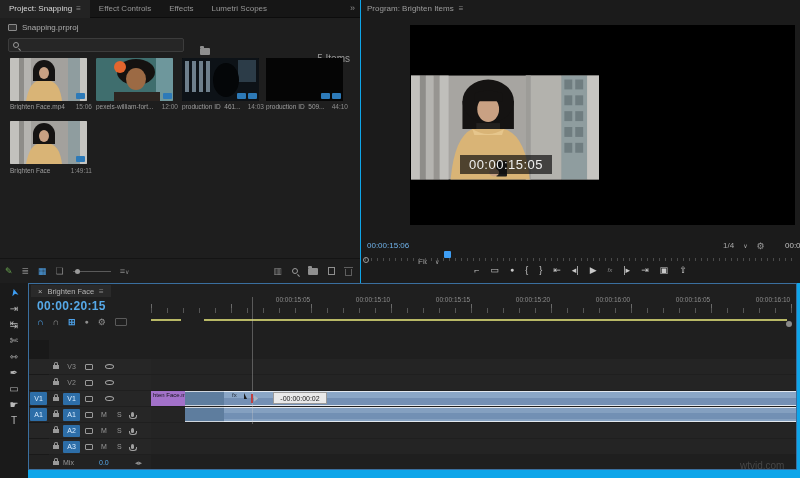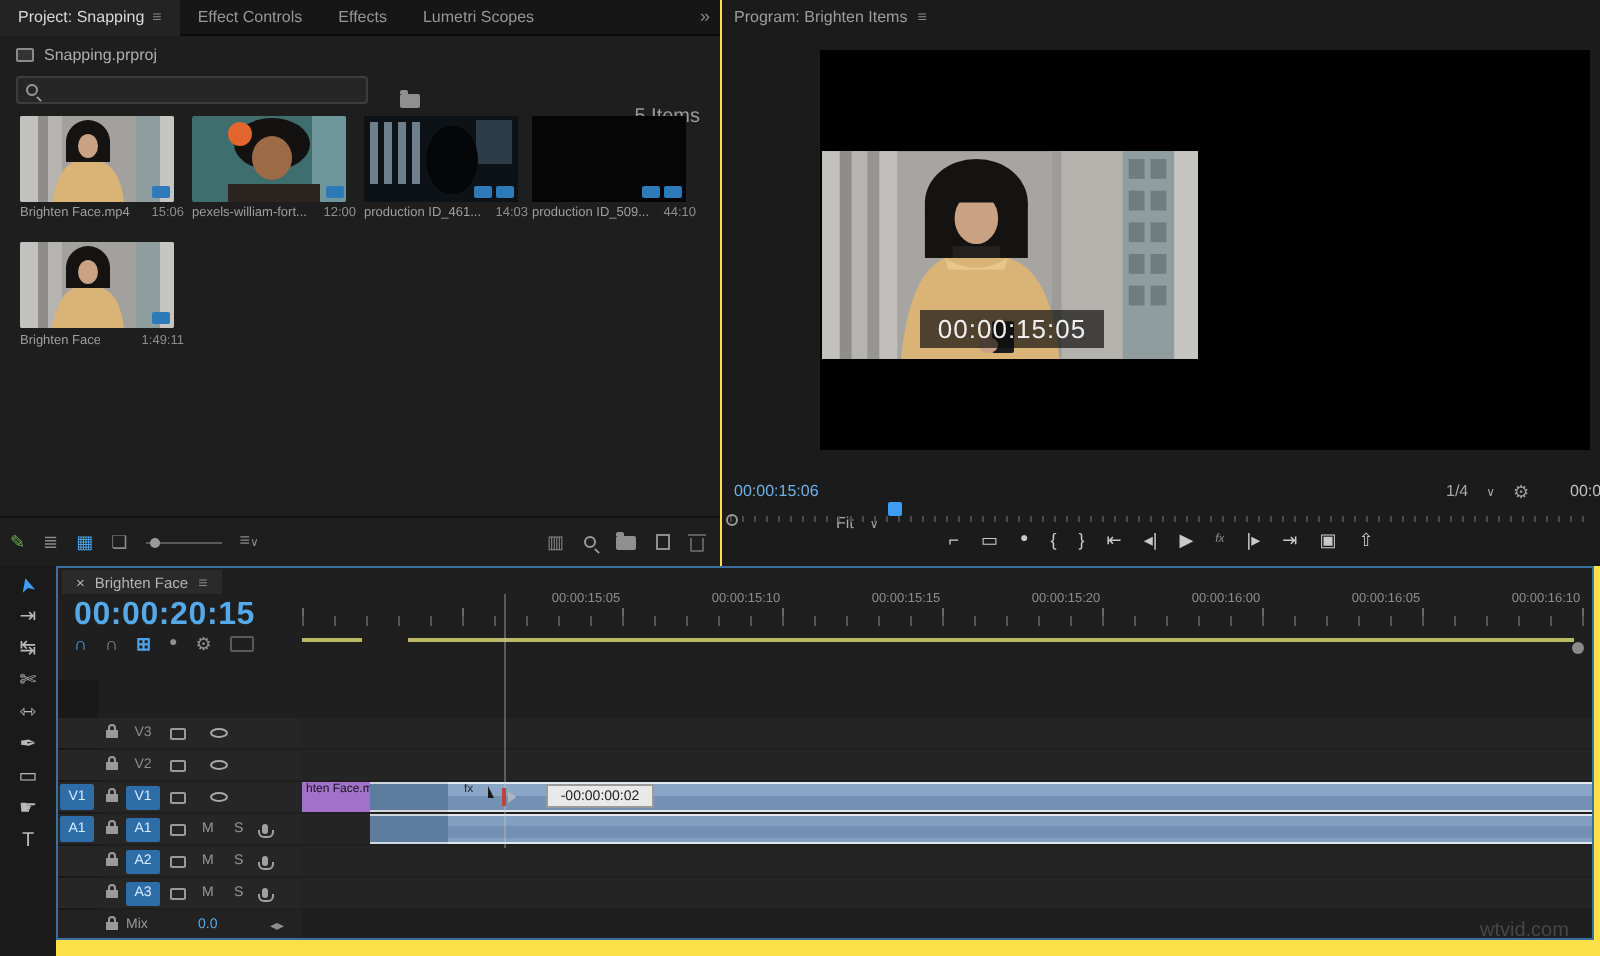--- a/index.html
+++ b/index.html
@@ -1,17 +1,17 @@
 <!DOCTYPE html>
 <html><head>
 <meta charset="utf-8">
 <style>
   *{margin:0;padding:0;box-sizing:border-box}
   body{background:#000}
-  .app{position:relative;width:800px;height:478px;background:#fde047;overflow:hidden;
+  .app{position:relative;width:800px;height:478px;background:#0ea5e9;overflow:hidden;
        font-family:"Liberation Sans",sans-serif;color:#bdbdbd;-webkit-font-smoothing:antialiased}
   .abs{position:absolute}
 
   
   .project-panel{position:absolute;left:0;top:0;width:360px;height:283px;background:#1e1e1e;overflow:hidden}
   .program-panel{position:absolute;left:361px;top:0;width:439px;height:283px;background:#1b1b1b;overflow:hidden}
 
   .tabbar{position:absolute;left:0;top:0;width:360px;height:18px;background:#161616;display:flex;align-items:center;font-size:8px;color:#969696;border-bottom:1px solid #0c0c0c}
   .tab{padding:0 9px;height:18px;display:flex;align-items:center;gap:4px;white-space:nowrap;cursor:default}
   .tab.active{background:#232323;color:#d8d8d8}
@@ -65,21 +65,21 @@
   .transport span{cursor:default;line-height:14px}
   .transport .small{font-size:6px;color:#8a8a8a;font-style:italic}
 
   
   .tools{position:absolute;left:0;top:283px;width:28px;height:195px;background:#1a1a1a;display:flex;flex-direction:column;align-items:center;padding-top:4px;gap:5px}
   .tool{font-size:10px;color:#b9b9b9;height:11px;line-height:11px}
   .tool.sel{color:#3e9ef4;transform:rotate(-105deg)}
 
   .timeline-panel{position:absolute;left:28px;top:283px;width:769px;height:187px;background:#1f1f1f;border:1px solid #3a6f9f;overflow:hidden}
   .tl-tab{position:absolute;left:2px;top:1px;height:12px;background:#2a2a2a;display:flex;align-items:center;gap:5px;padding:0 7px;font-size:7.5px;color:#b5b5b5}
-  .tl-timecode{position:absolute;left:8px;top:15px;font-size:16px;font-weight:bold;color:#56a9e8;letter-spacing:.3px}
+  .tl-timecode{position:absolute;left:8px;top:15px;font-size:12px;font-weight:bold;color:#56a9e8;letter-spacing:.3px}
   .tl-toolrow{position:absolute;left:8px;top:31px;width:112px;height:14px;display:flex;align-items:center;gap:9px}
   .tl-ic{font-size:9px;color:#8f8f8f;line-height:12px}
   .tl-ic.blue{color:#4da1e8;font-weight:bold}
   .i-cc{width:12px;height:8px;border:1px solid #5a5a5a;border-radius:1px;display:inline-block}
   .patch-col{position:absolute;left:0;top:56px;width:20px;height:131px;background:#191919}
   .trow{position:absolute;left:0;width:122px;height:15px;background:#262626;display:flex;align-items:center}
   .tbadge{position:absolute;left:1px;width:17px;height:13px;background:#2d6ea8;color:#d9ecff;font-size:7px;display:flex;align-items:center;justify-content:center;border-radius:1px}
   .i-lock{position:relative;width:6px;height:4px;background:#9a9a9a;display:inline-block;margin-left:24px}
   .i-lock::before{content:"";position:absolute;left:1px;top:-3px;width:2px;height:2px;border:1px solid #9a9a9a;border-bottom:none;border-radius:2px 2px 0 0}
   .tbtn{position:absolute;left:34px;width:17px;height:12px;line-height:12px;text-align:center;font-size:7px;color:#d9ecff;background:#2d6ea8;border-radius:1px}

